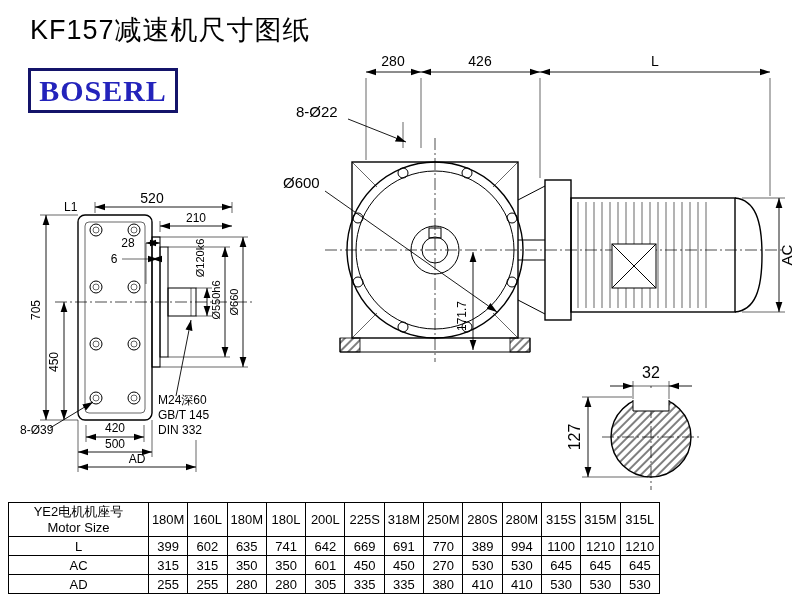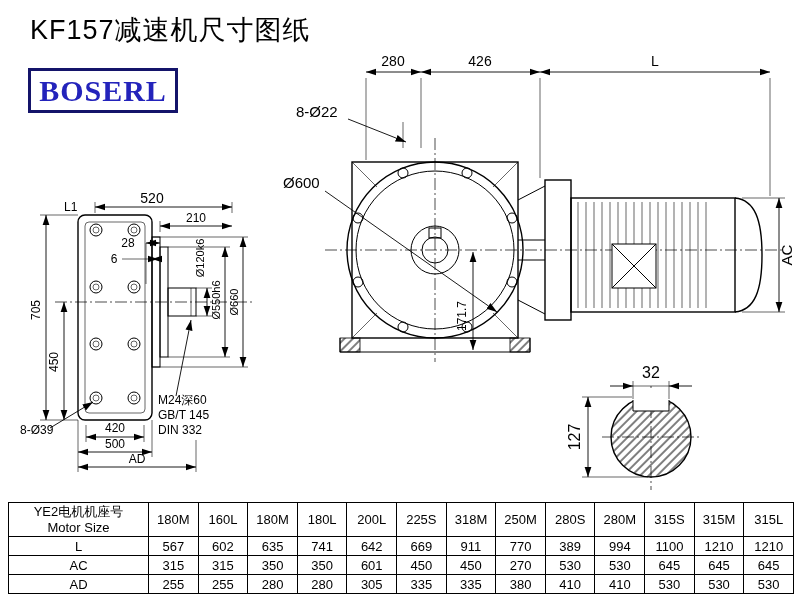--- a/index.html
+++ b/index.html
@@ -13,21 +13,21 @@
   svg .ln{stroke:#000;stroke-width:1;fill:none}
   svg .lk{stroke:#000;stroke-width:1.4;fill:none}
   svg .lt{stroke:#000;stroke-width:.6;fill:none}
   svg .cl{stroke:#000;stroke-width:.7;fill:none;stroke-dasharray:12 3 2 3}
   svg .dm{stroke:#000;stroke-width:.9;fill:none}
   svg text{fill:#000;font-family:"Liberation Sans",sans-serif;font-size:12px}
   svg text.big{font-size:15px}
   svg text.xl{font-size:16px}
   svg text.md{font-size:14px}
   svg text.sm{font-size:11px}
-  .dim-table{position:absolute;left:8px;top:502px;width:786px;border-collapse:collapse;table-layout:fixed;font-size:13px}
+  .dim-table{position:absolute;left:8px;top:502px;width:652px;border-collapse:collapse;table-layout:fixed;font-size:13px}
   .dim-table th,.dim-table td{border:1px solid #000;text-align:center;font-weight:normal;padding:0;height:19px;overflow:hidden;white-space:nowrap}
   .dim-table thead th{height:34px}
   .dim-table th.first{width:140px;line-height:1.2}
 </style>
 </head>
 <body>
 
 <div class="title">KF157减速机尺寸图纸</div>
 <div class="logo">
   <span>BOSERL</span>
@@ -254,27 +254,27 @@
         <th>280S</th>
         <th>280M</th>
         <th>315S</th>
         <th>315M</th>
         <th>315L</th>
       </tr>
   </thead>
   <tbody>
       <tr>
         <th>L</th>
-        <td>567</td>
+        <td>399</td>
         <td>602</td>
         <td>635</td>
         <td>741</td>
         <td>642</td>
         <td>669</td>
-        <td>911</td>
+        <td>691</td>
         <td>770</td>
         <td>389</td>
         <td>994</td>
         <td>1100</td>
         <td>1210</td>
         <td>1210</td>
       </tr>
       <tr>
         <th>AC</th>
         <td>315</td>

